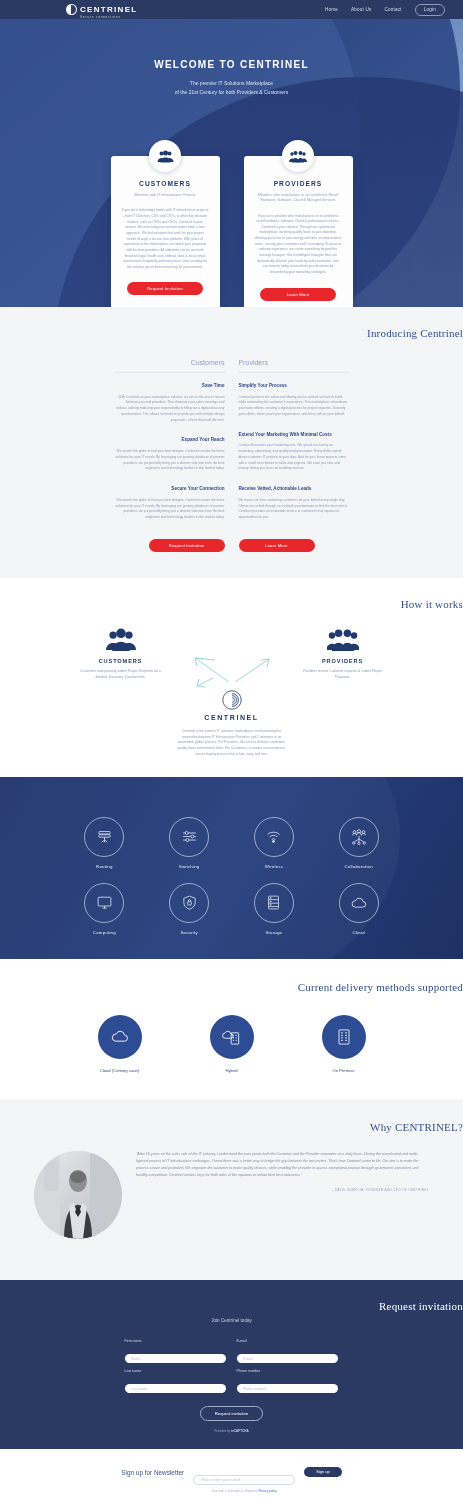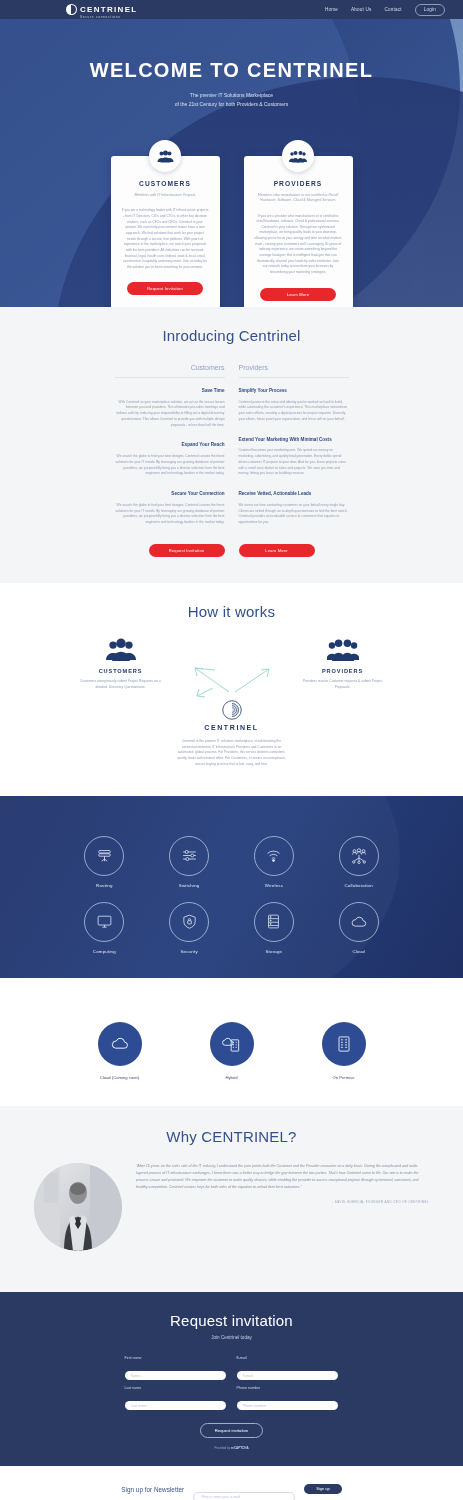--- a/index.html
+++ b/index.html
@@ -69,21 +69,21 @@
     width: 600px; height: 520px; border-radius: 50%;
     background: linear-gradient(140deg, rgba(60,92,158,.55), rgba(90,125,190,.25));
   }
   .hero-swoop3 {
     position: absolute; right: -210px; bottom: -330px;
     width: 620px; height: 560px; border-radius: 50%;
     background: linear-gradient(200deg, rgba(36,54,110,.85), rgba(46,70,134,.75));
   }
   .hero-inner { position: relative; z-index: 5; text-align: center; padding-top: 40px; }
   .hero-title {
-    color: #fff; font-size: 20px; font-weight: bold; letter-spacing: 1.3px; text-align: center;
+    color: #fff; font-size: 10px; font-weight: bold; letter-spacing: 1.3px; text-align: center;
   }
   .hero-sub {
     color: #d8e2f2; font-size: 5px; line-height: 1.8; margin-top: 9px;
   }
 
   
   .hero-cards {
     position: absolute; left: 0; right: 0; top: 137px; z-index: 8;
     display: flex; justify-content: center; gap: 24px;
   }
@@ -111,42 +111,43 @@
   .btn-red {
     display: inline-block; background: #e8272c; color: #fff; border: none;
     border-radius: 9px; font-size: 4px; padding: 4px 0; width: 76px;
     margin-top: 12px; letter-spacing: .2px; cursor: pointer;
     font-family: "Liberation Sans", sans-serif;
   }
 
   
   .intro { background: #f4f5f7; padding: 20px 0 26px; position: relative; }
   .sec-title {
-    text-align: center; font-size: 15px; color: #33508c; font-weight: normal;
+    text-align: right; font-size: 11px; color: #33508c; font-weight: normal;
     letter-spacing: .2px;
+    font-family: Liberation Serif, serif;
   }
   .intro-cols {
     display: flex; justify-content: center; gap: 14px; margin-top: 20px;
     position: relative;
   }
   .icol { width: 110px; }
   .icol-head {
     font-size: 7px; color: #8ea2c4; font-weight: normal; padding-bottom: 6px;
     border-bottom: .5px solid #dfe3ea; margin-bottom: 10px;
   }
   .icol.left .icol-head, .icol.left .feat h4, .icol.left .feat p { text-align: right; }
   .icol.right .icol-head, .icol.right .feat h4, .icol.right .feat p { text-align: left; }
   .feat { margin-bottom: 14px; }
   .feat h4 { font-size: 4.6px; color: #2d4a85; font-weight: bold; line-height: 1.45; }
   .feat p { font-size: 3.3px; color: #8d9ab4; line-height: 1.75; margin-top: 5px; }
   .intro-btns { display: flex; justify-content: center; gap: 14px; margin-top: 4px; }
   .intro-btns .btn-red { width: 76px; margin-top: 0; }
 
   
-  .how { background: #fff; padding: 20px 0 28px; }
+  .how { background: #fff; padding: 20px 0 19px; }
   .how-grid {
     display: flex; justify-content: center; align-items: flex-start;
     gap: 10px; margin-top: 18px;
   }
   .how-col { width: 92px; text-align: center; }
   .how-col h4 {
     font-size: 5.6px; letter-spacing: .9px; color: #22386a; margin-top: 7px; font-weight: bold;
   }
   .how-col p { font-size: 3.3px; color: #8d9ab4; line-height: 1.7; margin-top: 5px; }
   .how-mid { width: 110px; text-align: center; padding-top: 28px; }
@@ -528,20 +529,21 @@
             <path d="M6.8 17.5h10.4a3.6 3.6 0 0 0 .3-7.2 5.2 5.2 0 0 0-10-1.4 3.8 3.8 0 0 0-.7 8.6z"></path>
           </svg>
         </div>
         <div class="tile-label">Cloud</div>
       </div>
 
     </div>
   </section>
 
   <section class="delivery">
+    <h2 class="sec-title">Current delivery methods supported</h2>
     <div class="del-grid">
 
       <div class="del-item">
         <div class="del-circle">
           <svg width="20" height="20" viewBox="0 0 24 24" fill="none" stroke="#fff" stroke-width="1.1">
             <path d="M6.8 17h10.4a3.6 3.6 0 0 0 .3-7.2 5.2 5.2 0 0 0-10-1.4 3.8 3.8 0 0 0-.7 8.6z"></path>
           </svg>
         </div>
         <div class="del-label">Cloud (Coming soon)</div>
       </div>

